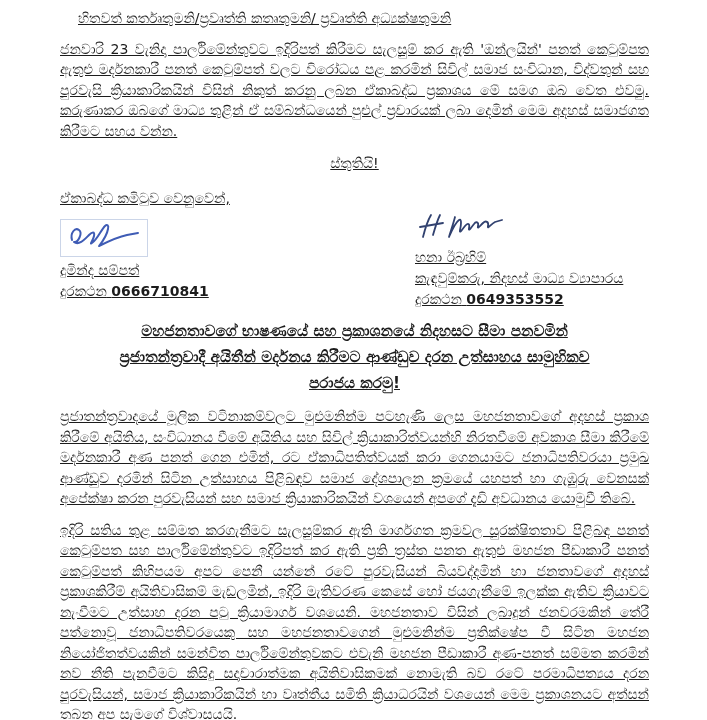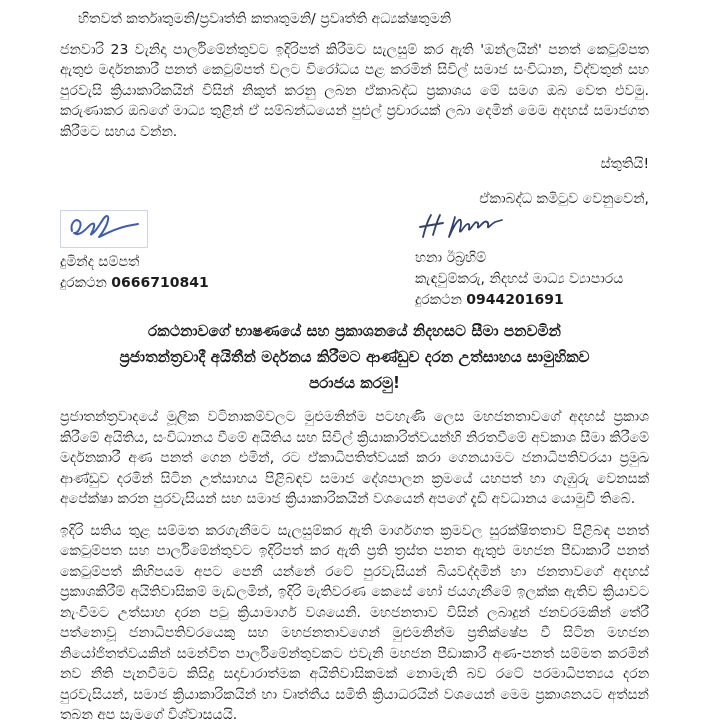--- a/index.html
+++ b/index.html
@@ -8,28 +8,29 @@
     width: 707px;
     height: 720px;
     box-sizing: border-box;
     padding: 8px 58px 4px 60px;
     background: #ffffff;
     color: #1c1c1c;
     font-family: "DejaVu Sans", sans-serif;
     font-size: 14px;
     line-height: 20.5px;
     overflow: hidden;
+    text-decoration: underline;
   }
   p { margin: 0 0 10px 0; }
   .justify { text-align: justify; }
   .salutation { text-indent: 18px; margin-bottom: 10px; text-align: left; }
-  .thanks { margin: 12px 0 14px 0; text-align: right; }
-  .behalf { margin: 6px 0 2px 0; text-align: right; }
+  .thanks { margin: 12px 0 14px 0; text-align: center; }
+  .behalf { margin: 6px 0 2px 0; text-align: left; }
 
-  .sig-row { display: flex; align-items: flex-start; margin-bottom: 6px; }
+  .sig-row { display: flex; align-items: center; margin-bottom: 6px; }
   .sig-col { box-sizing: border-box; }
   .sig-col.left  { flex: 0 0 355px; }
   .sig-col.right { flex: 1 1 auto; }
   .sig-image { height: 34px; margin: 0 0 3px 0; }
   .sig-image.boxed {
     display: inline-block;
     border: 1px solid rgba(140, 162, 205, 0.45);
     padding: 1px 4px;
     background: #fff;
   }
@@ -72,23 +73,23 @@
 
     <div class="sig-col right">
       <div class="sig-image">
         <svg width="120" height="32" viewBox="0 0 120 32">
           <path d="M8,27 C10,19 13,10 16,5 M18,25 C20,18 23,9 25,5 M5,17 L28,13" fill="none" stroke="#31416f" stroke-width="1.8" stroke-linecap="round"></path>
           <path d="M40,7 C38,15 35,23 34,27 C37,20 41,12 44,10 C47,8 46,16 45,20 C44,24 47,20 50,16 C53,12 55,14 54,18 C53,22 56,18 59,14 C61,11 64,12 63,16 C62,20 65,16 68,13 C71,10 74,12 73,16 C72,20 76,14 80,12 L87,10" fill="none" stroke="#31416f" stroke-width="1.8" stroke-linecap="round" stroke-linejoin="round"></path>
         </svg>
       </div>
       <div class="sig-line">හනා ඊබ්‍රහිම්</div>
       <div class="sig-line">කැඳවුම්කරු, නිදහස් මාධ්‍ය ව්‍යාපාරය</div>
-      <div class="sig-line"><span>දුරකථන</span>&nbsp;<span class="phone-number">0944201691</span></div>
+      <div class="sig-line"><span>දුරකථන</span>&nbsp;<span class="phone-number">0649353552</span></div>
     </div>
   </div>
 
-  <h2 class="headline">රකථනාවගේ භාෂණයේ සහ ප්‍රකාශනයේ නිදහසට සීමා පනවමින් ප්‍රජාතන්ත්‍රවාදී අයිතීන් මර්දනය කිරීමට ආණ්ඩුව දරන උත්සාහය සාමුහිකව පරාජය කරමු!</h2>
+  <h2 class="headline">මහජනතාවගේ භාෂණයේ සහ ප්‍රකාශනයේ නිදහසට සීමා පනවමින් ප්‍රජාතන්ත්‍රවාදී අයිතීන් මර්දනය කිරීමට ආණ්ඩුව දරන උත්සාහය සාමුහිකව පරාජය කරමු!</h2>
 
   <p class="justify para-gap">ප්‍රජාතන්ත්‍රවාදයේ මූලික වටිනාකම්වලට මුළුමනින්ම පටහැණි ලෙස මහජනතාවගේ අදහස් ප්‍රකාශ කිරීමේ අයිතිය, සංවිධානය වීමේ අයිතිය සහ සිවිල් ක්‍රියාකාරිත්වයන්හි නිරතවීමේ අවකාශ සීමා කිරීමේ මර්දනකාරී අණ පනත් ගෙන එමින්, රට ඒකාධිපතිත්වයක් කරා ගෙනයාමට ජනාධිපතිවරයා ප්‍රමුඛ ආණ්ඩුව දරමින් සිටින උත්සාහය පිළිබඳව සමාජ දේශපාලන ක්‍රමයේ යහපත් හා ගැඹුරු වෙනසක් අපේක්ෂා කරන පුරවැසියන් සහ සමාජ ක්‍රියාකාරිකයින් වශයෙන් අපගේ දැඩි අවධානය යොමුවී තිබේ.</p>
 
   <p class="justify para-gap">ඉදිරි සතිය තුළ සම්මත කරගැනීමට සැලසුම්කර ඇති මාර්ගගත ක්‍රමවල සුරක්ෂිතතාව පිළිබඳ පනත් කෙටුම්පත සහ පාර්ලිමේන්තුවට ඉදිරිපත් කර ඇති ප්‍රති ත්‍රස්ත පනත ඇතුළු මහජන පීඩාකාරී පනත් කෙටුම්පත් කිහිපයම අපට පෙනී යන්නේ රටේ පුරවැසියන් බියවද්දමින් හා ජනතාවගේ අදහස් ප්‍රකාශකිරීම් අයිතිවාසිකම් මැඩලමින්, ඉදිරි මැතිවරණ කෙසේ හෝ ජයගැනීමේ ඉලක්ක ඇතිව ක්‍රියාවට නැංවීමට උත්සාහ දරන පටු ක්‍රියාමාර්ග වශයෙනි. මහජනතාව විසින් ලබාදුන් ජනවරමකින් තේරී පත්නොවූ ජනාධිපතිවරයෙකු සහ මහජනතාවගෙන් මුළුමනින්ම ප්‍රතික්ෂේප වී සිටින මහජන නියෝජිතත්වයකින් සමන්විත පාර්ලිමේන්තුවකට එවැනි මහජන පීඩාකාරී අණ-පනත් සම්මත කරමින් නව නීති පැනවීමට කිසිදු සදාචාරාත්මක අයිතිවාසිකමක් නොමැති බව රටේ පරමාධිපත්‍යය දරන පුරවැසියන්, සමාජ ක්‍රියාකාරිකයින් හා වෘත්තීය සමිති ක්‍රියාධරයින් වශයෙන් මෙම ප්‍රකාශනයට අත්සන් තබන අප සැමගේ විශ්වාසයයි.</p>
 
 </div>
 
 </body></html>

